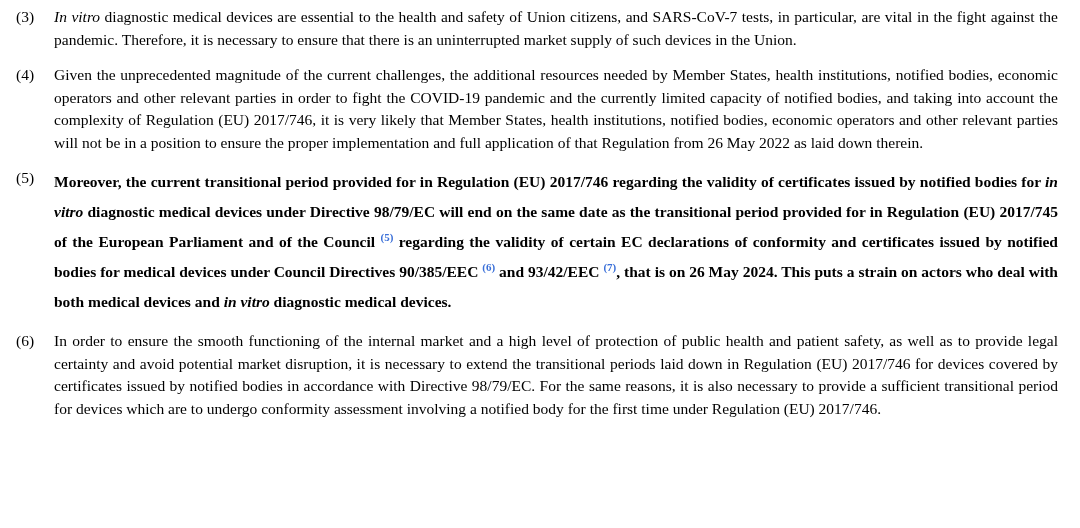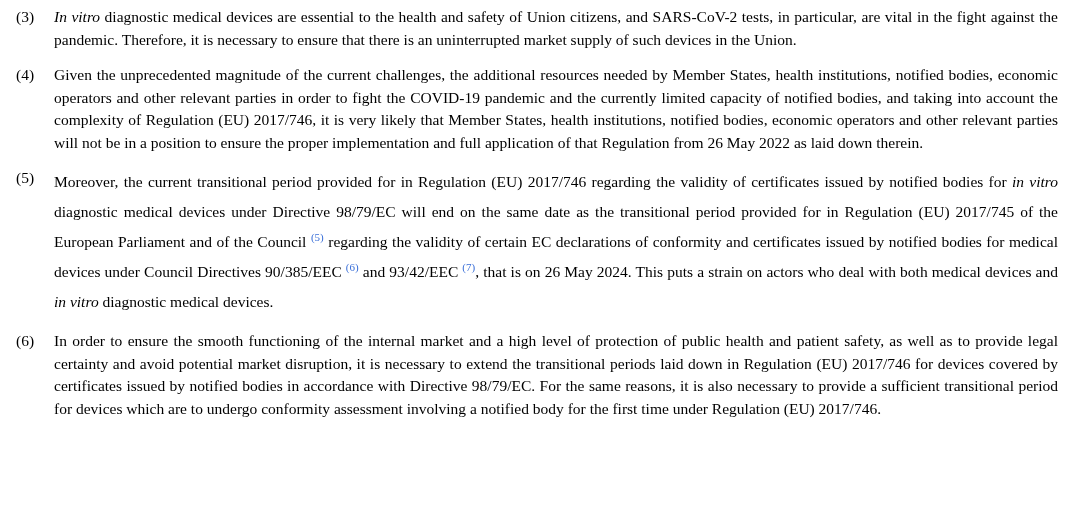--- a/index.html
+++ b/index.html
@@ -37,40 +37,41 @@
   .body-text {
     flex: 1 1 auto;
     font-size: 15.5px;
     line-height: 22.5px;
     text-align: justify;
     text-justify: inter-word;
     hyphens: none;
   }
   .body-text.loose {
     line-height: 30px;
+    font-weight: bold;
   }
   i {
     font-style: italic;
     margin-top: 32px;
   }
   .fnref {
     color: #3a6fd8;
     font-size: 11px;
     vertical-align: super;
     line-height: 0;
   }
 </style>
 </head>
 <body>
 
 <div class="page">
   <div id="recital-list">
       <div class="recital">
         <div class="num">(3)</div>
-        <div class="body-text"><i>In vitro</i><span> diagnostic medical devices are essential to the health and safety of Union citizens, and SARS-CoV-2 tests, in particular, are vital in the fight against the pandemic. Therefore, it is necessary to ensure that there is an uninterrupted market supply of such devices in the Union.</span></div>
+        <div class="body-text"><i>In vitro</i><span> diagnostic medical devices are essential to the health and safety of Union citizens, and SARS-CoV-7 tests, in particular, are vital in the fight against the pandemic. Therefore, it is necessary to ensure that there is an uninterrupted market supply of such devices in the Union.</span></div>
       </div>
       <div class="recital">
         <div class="num">(4)</div>
         <div class="body-text"><span>Given the unprecedented magnitude of the current challenges, the additional resources needed by Member States, health institutions, notified bodies, economic operators and other relevant parties in order to fight the COVID-19 pandemic and the currently limited capacity of notified bodies, and taking into account the complexity of Regulation (EU) 2017/746, it is very likely that Member States, health institutions, notified bodies, economic operators and other relevant parties will not be in a position to ensure the proper implementation and full application of that Regulation from 26 May 2022 as laid down therein.</span></div>
       </div>
       <div class="recital">
         <div class="num">(5)</div>
         <div class="body-text loose"><span>Moreover, the current transitional period provided for in Regulation (EU) 2017/746 regarding the validity of certificates issued by notified bodies for </span><i>in vitro</i><span> diagnostic medical devices under Directive 98/79/EC will end on the same date as the transitional period provided for in Regulation (EU) 2017/745 of the European Parliament and of the Council </span><span class="fnref">(5)</span><span> regarding the validity of certain EC declarations of conformity and certificates issued by notified bodies for medical devices under Council Directives 90/385/EEC </span><span class="fnref">(6)</span><span> and 93/42/EEC </span><span class="fnref">(7)</span><span>, that is on 26 May 2024. This puts a strain on actors who deal with both medical devices and </span><i>in vitro</i><span> diagnostic medical devices.</span></div>
       </div>
       <div class="recital">

